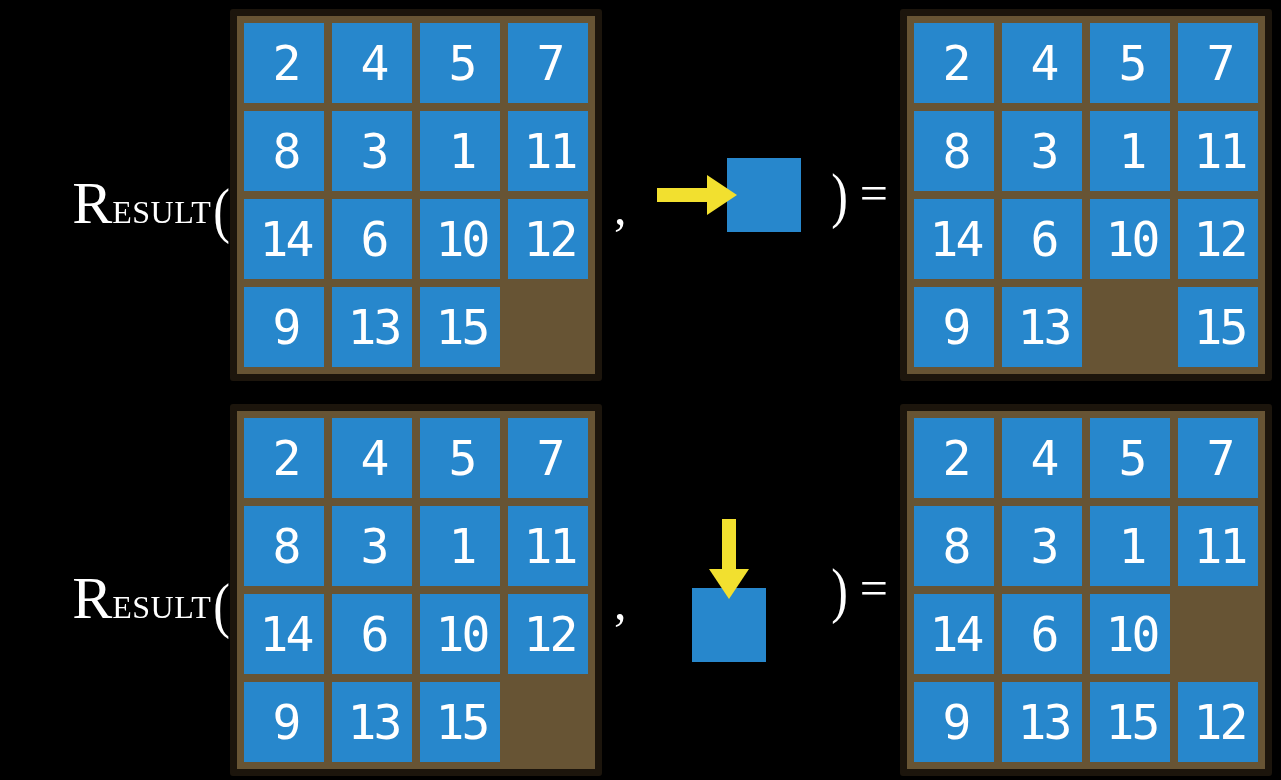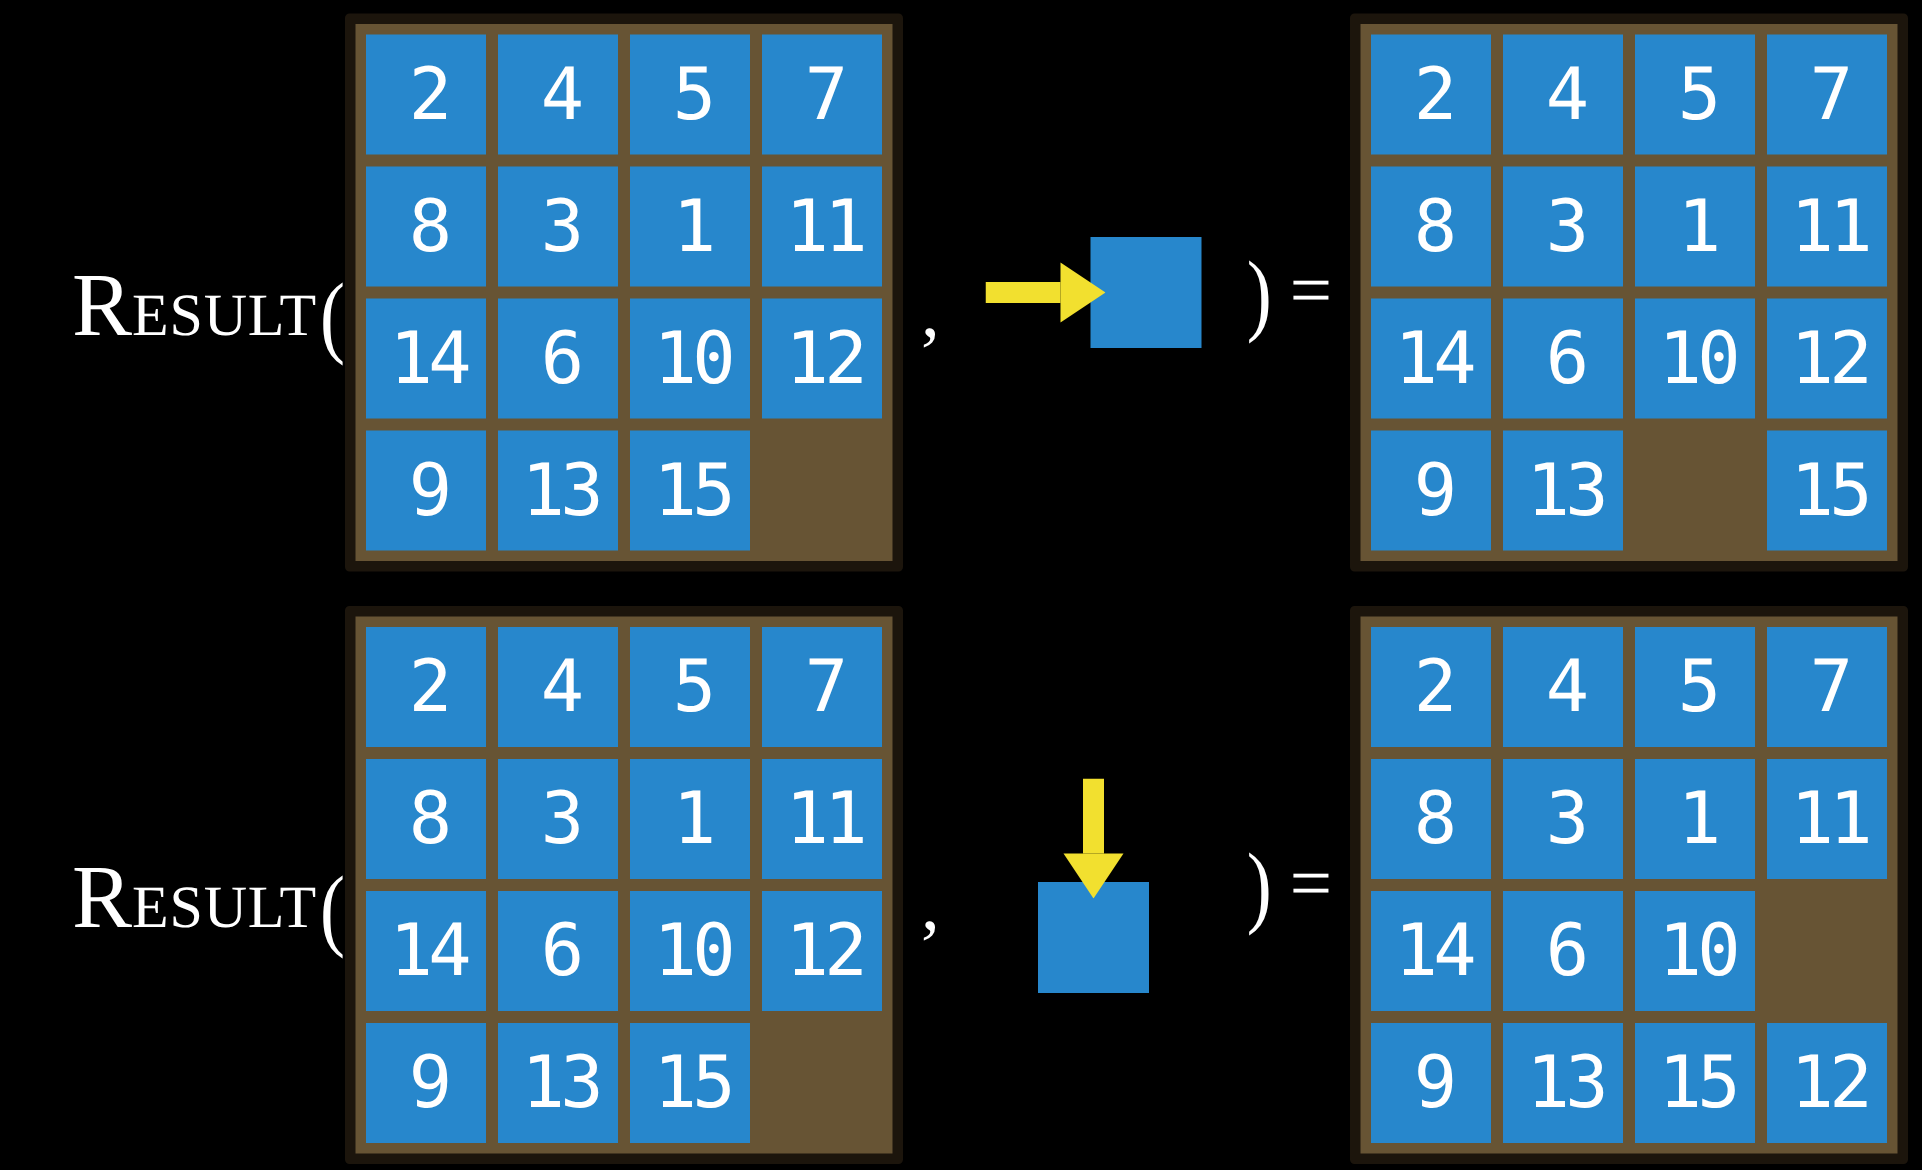--- a/index.html
+++ b/index.html
@@ -23,21 +23,21 @@
   .row{height:390px;display:flex;align-items:center;}
   .row-2{padding-top:10px;}
 
   
   .result-label{
     width:230px;flex:0 0 230px;
     text-align:right;white-space:nowrap;
     transform:translateY(8px);
   }
   .result-initial{font-size:60px;}
-  .result-rest{font-size:40px;letter-spacing:0.5px;}
+  .result-rest{font-size:32px;letter-spacing:0.5px;}
   .paren{
     display:inline-block;
     font-size:50px;
     font-weight:400;
     transform:scaleY(1.22);
     line-height:1;
   }
   .result-label .paren{margin-left:2px;vertical-align:-4px;}
 
   

